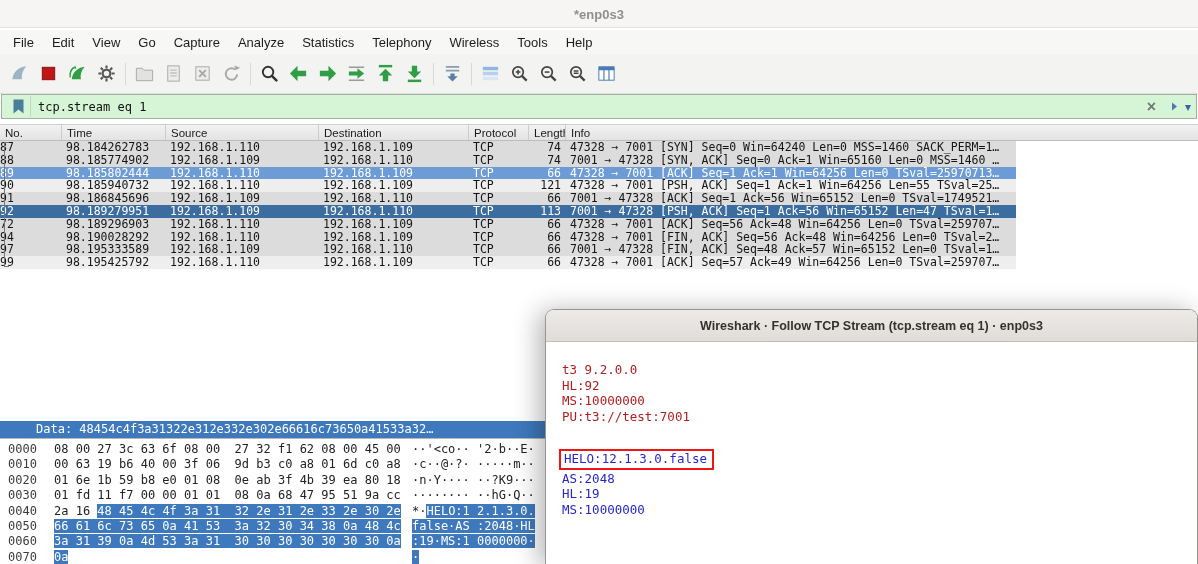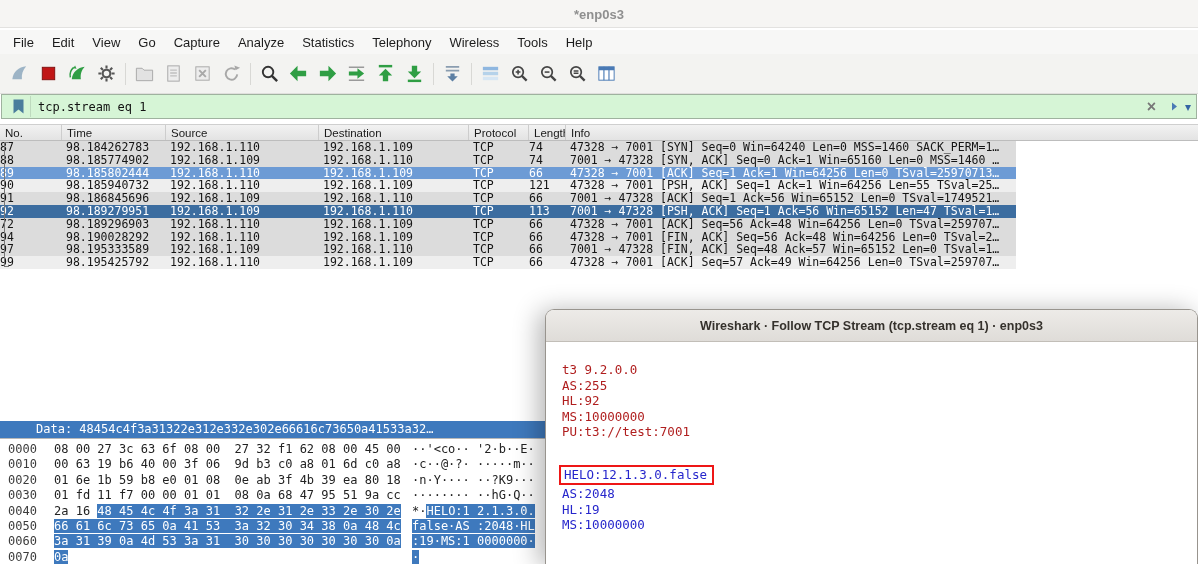--- a/index.html
+++ b/index.html
@@ -33,21 +33,21 @@
 
 
 #plrows{position:absolute;top:141px;left:0;width:1016px;font-family:"DejaVu Sans Mono",monospace;font-size:11.5px;color:#141414}
 .prow{height:12.8px;line-height:12.9px;white-space:nowrap}
 .c{display:inline-block;overflow:hidden;vertical-align:top;height:100%}
 .cn{width:62px;text-align:left;padding-right:6px}
 .ct{width:104px;padding-left:4px}
 .cs{width:153px;padding-left:4px}
 .cd{width:150px;padding-left:4px}
 .cp{width:60px;padding-left:4px}
-.cl{width:37px;padding-right:5px}
+.cl{width:37px;text-align:right;padding-right:5px}
 .ci{width:450px;padding-left:4px}
 .bgA{background:#dcdcdc}
 .bgB{background:#eeeeee}
 .hlA{background:#6d9bd5;color:#fff}
 .hlB{background:#3c6da0;color:#fff}
 #bracket{position:absolute;left:4px;top:1px;bottom:2px;width:5px;border-left:1px solid #777}
 #bracket::before,#bracket::after{content:"";position:absolute;left:0;width:4px;height:1px;background:#777}
 #bracket::before{top:0}#bracket::after{bottom:0}
 
 
@@ -259,21 +259,20 @@
   <div class="hxl"><span class="off">0040</span><span class="hx"><span>2a 16 </span><span class="sel">48 45 4c 4f 3a 31  32 2e 31 2e 33 2e 30 2e</span></span><span class="as"><span>*·</span><span class="sel">HELO:1 2.1.3.0.</span></span></div>
   <div class="hxl"><span class="off">0050</span><span class="hx"><span></span><span class="sel">66 61 6c 73 65 0a 41 53  3a 32 30 34 38 0a 48 4c</span></span><span class="as"><span></span><span class="sel">false·AS :2048·HL</span></span></div>
   <div class="hxl"><span class="off">0060</span><span class="hx"><span></span><span class="sel">3a 31 39 0a 4d 53 3a 31  30 30 30 30 30 30 30 0a</span></span><span class="as"><span></span><span class="sel">:19·MS:1 0000000·</span></span></div>
   <div class="hxl"><span class="off">0070</span><span class="hx"><span></span><span class="sel">0a</span></span><span class="as"><span></span><span class="sel">·</span></span></div>
 </div>
 
 <div id="followwin">
   <div id="fwtitle">Wireshark · Follow TCP Stream (tcp.stream eq 1) · enp0s3</div>
   <div id="fwbody">
     <div class="stc">t3 9.2.0.0</div>
-    <div class="stc">AS:255</div>
     <div class="stc">HL:92</div>
     <div class="stc">MS:10000000</div>
     <div class="stc">PU:t3://test:7001</div>
     <div class="stblank"></div>
     <div class="sts"><span class="helo-box">HELO:12.1.3.0.false</span></div>
     <div class="sts">AS:2048</div>
     <div class="sts">HL:19</div>
     <div class="sts">MS:10000000</div>
   </div>
 </div>

